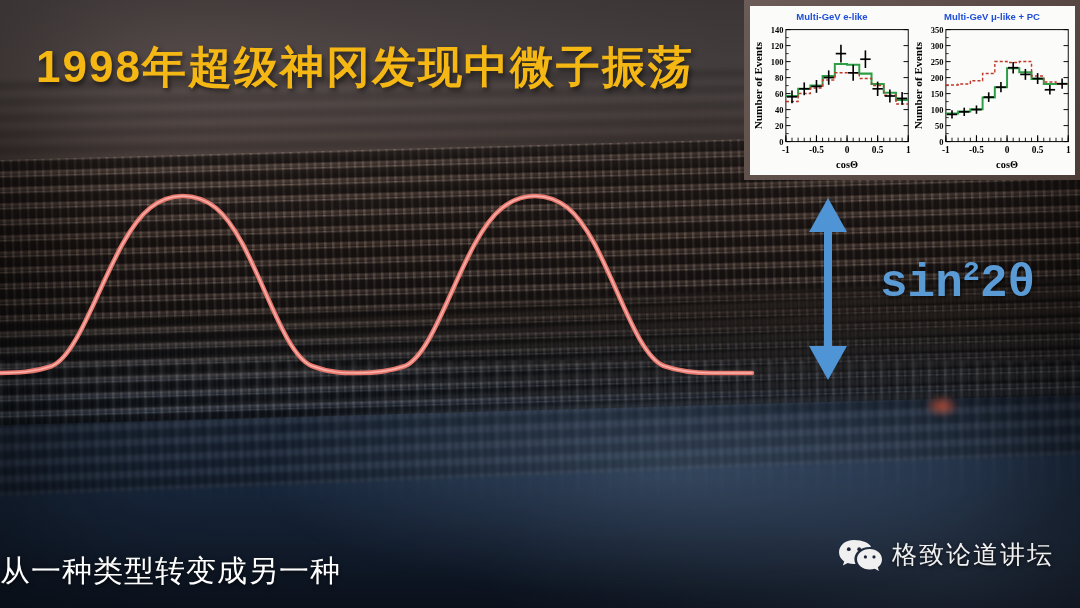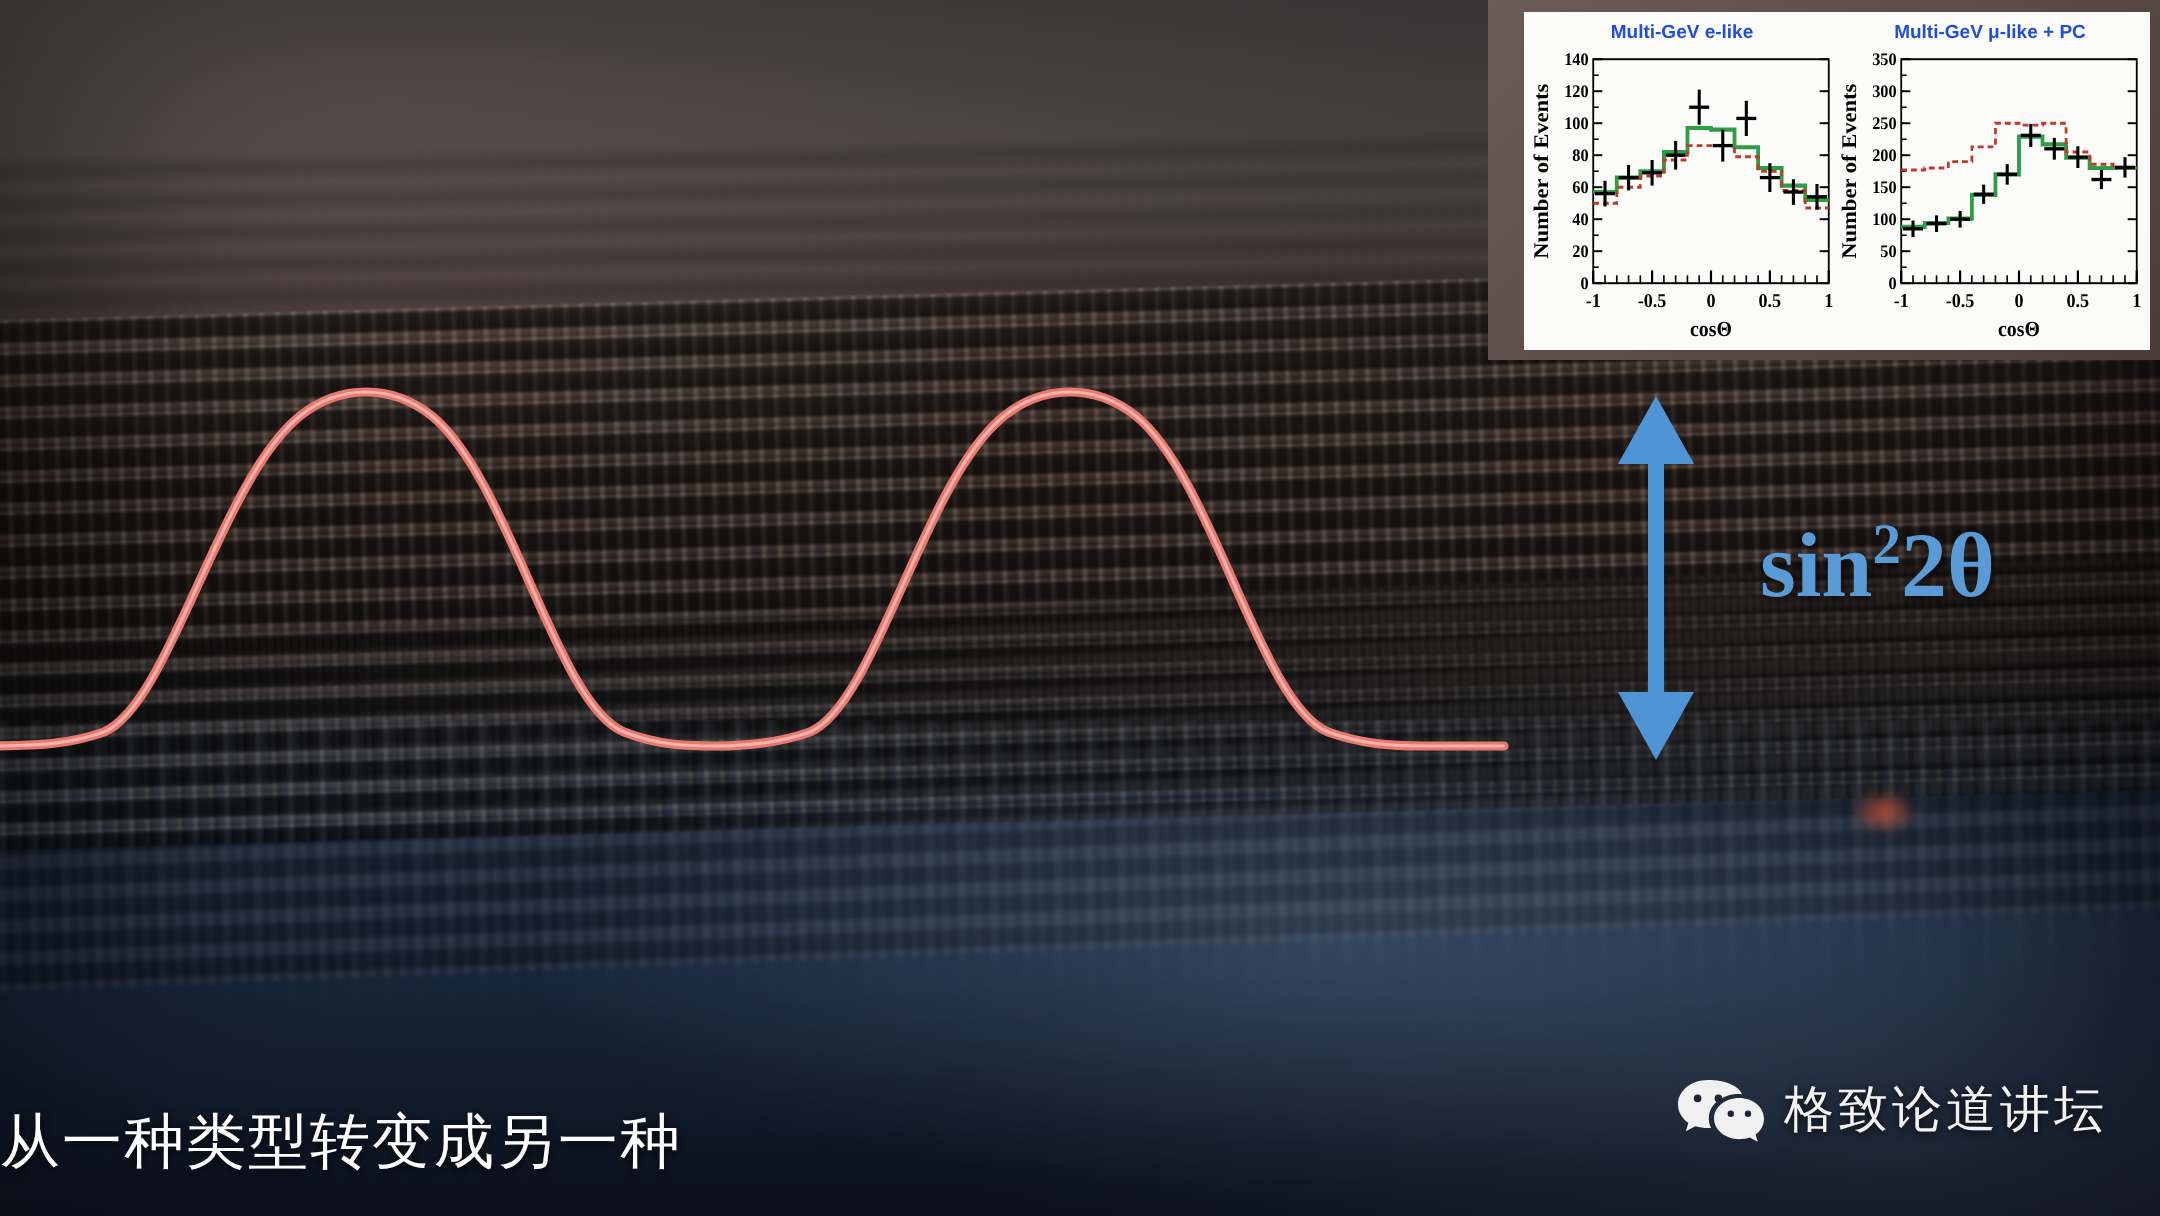--- a/index.html
+++ b/index.html
@@ -122,21 +122,21 @@
   
   .wave { position: absolute; left: 0; top: 180px; }
 
   
   .amp-arrow { position: absolute; left: 795px; top: 196px; }
 
   
   .formula {
     position: absolute;
     left: 880px; top: 256px;
-    font-family: Liberation Serif, serif;
+    font-family: Liberation Mono, monospace;
     font-weight: bold;
     font-size: 46px;
     color: #5b9bd5;
     text-shadow: 1px 2px 4px rgba(0,0,0,0.6);
     white-space: nowrap;
   }
   .formula sup { font-size: 0.62em; }
 
   
   .subtitle {
@@ -159,21 +159,21 @@
     font-size: 25px; color: #f2f2f2; letter-spacing: 2px;
     text-shadow: 0 1px 4px rgba(0,0,0,0.8);
   }
 
   
   .chart-frame {
     position: absolute;
     left: 744px; top: 0px;
     width: 336px; height: 180px;
     background: linear-gradient(135deg,#6c5c58,#4b3c38);
-    padding: 6px 5px 5px 18px;
+    padding: 6px 5px 5px 6px;
     box-sizing: border-box;
   }
   .chart-white {
     width: 100%; height: 100%;
     background: #fbfbf9;
     display: flex;
     box-sizing: border-box;
     padding: 2px 3px 0 2px;
   }
   .panel { position: relative; flex: 1 1 50%; height: 100%; }
@@ -197,20 +197,21 @@
   <div class="bg-haze-a"></div>
   <div class="pmt-grid g0"></div>
   <div class="pmt-grid"></div>
   <div class="pmt-grid g2"></div>
   <div class="water-streaks"></div>
   <div class="water-glow"></div>
   <div class="bg-haze-b"></div>
   <div class="red-blob"></div>
   <div class="vignette"></div>
 
+  <div class="title">1998年超级神冈发现中微子振荡</div>
 
   <svg class="wave" width="790" height="220" viewBox="0 0 790 220">
     <path d="M -10 193
              C 20 193, 35 192, 52 186
              C 85 172, 110 60, 150 28
              C 170 12, 196 12, 216 28
              C 255 60, 278 172, 312 186
              C 330 193, 345 193, 358 193
              C 372 193, 388 192, 405 186
              C 438 172, 462 60, 502 28

